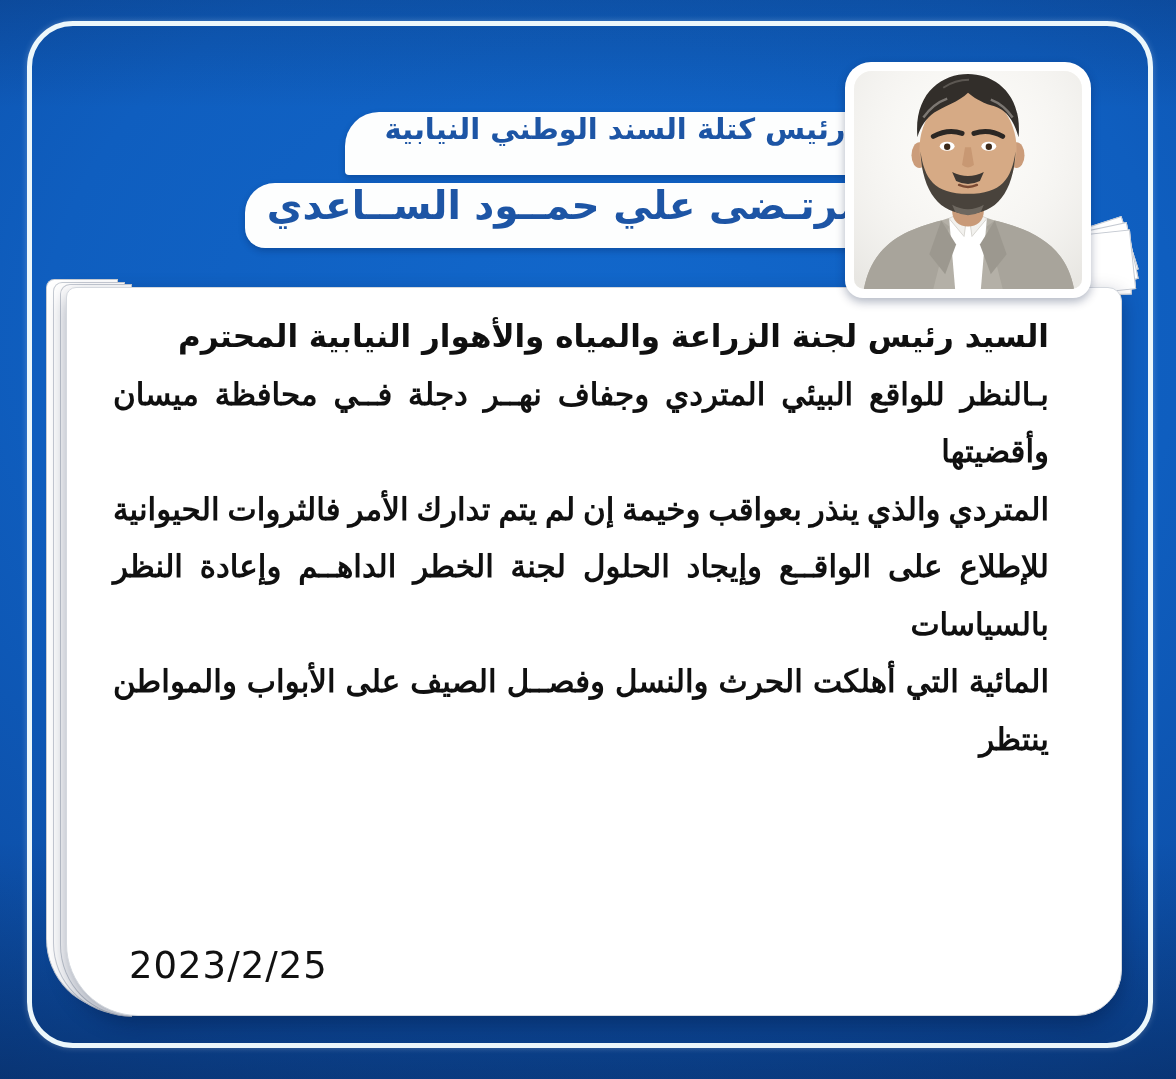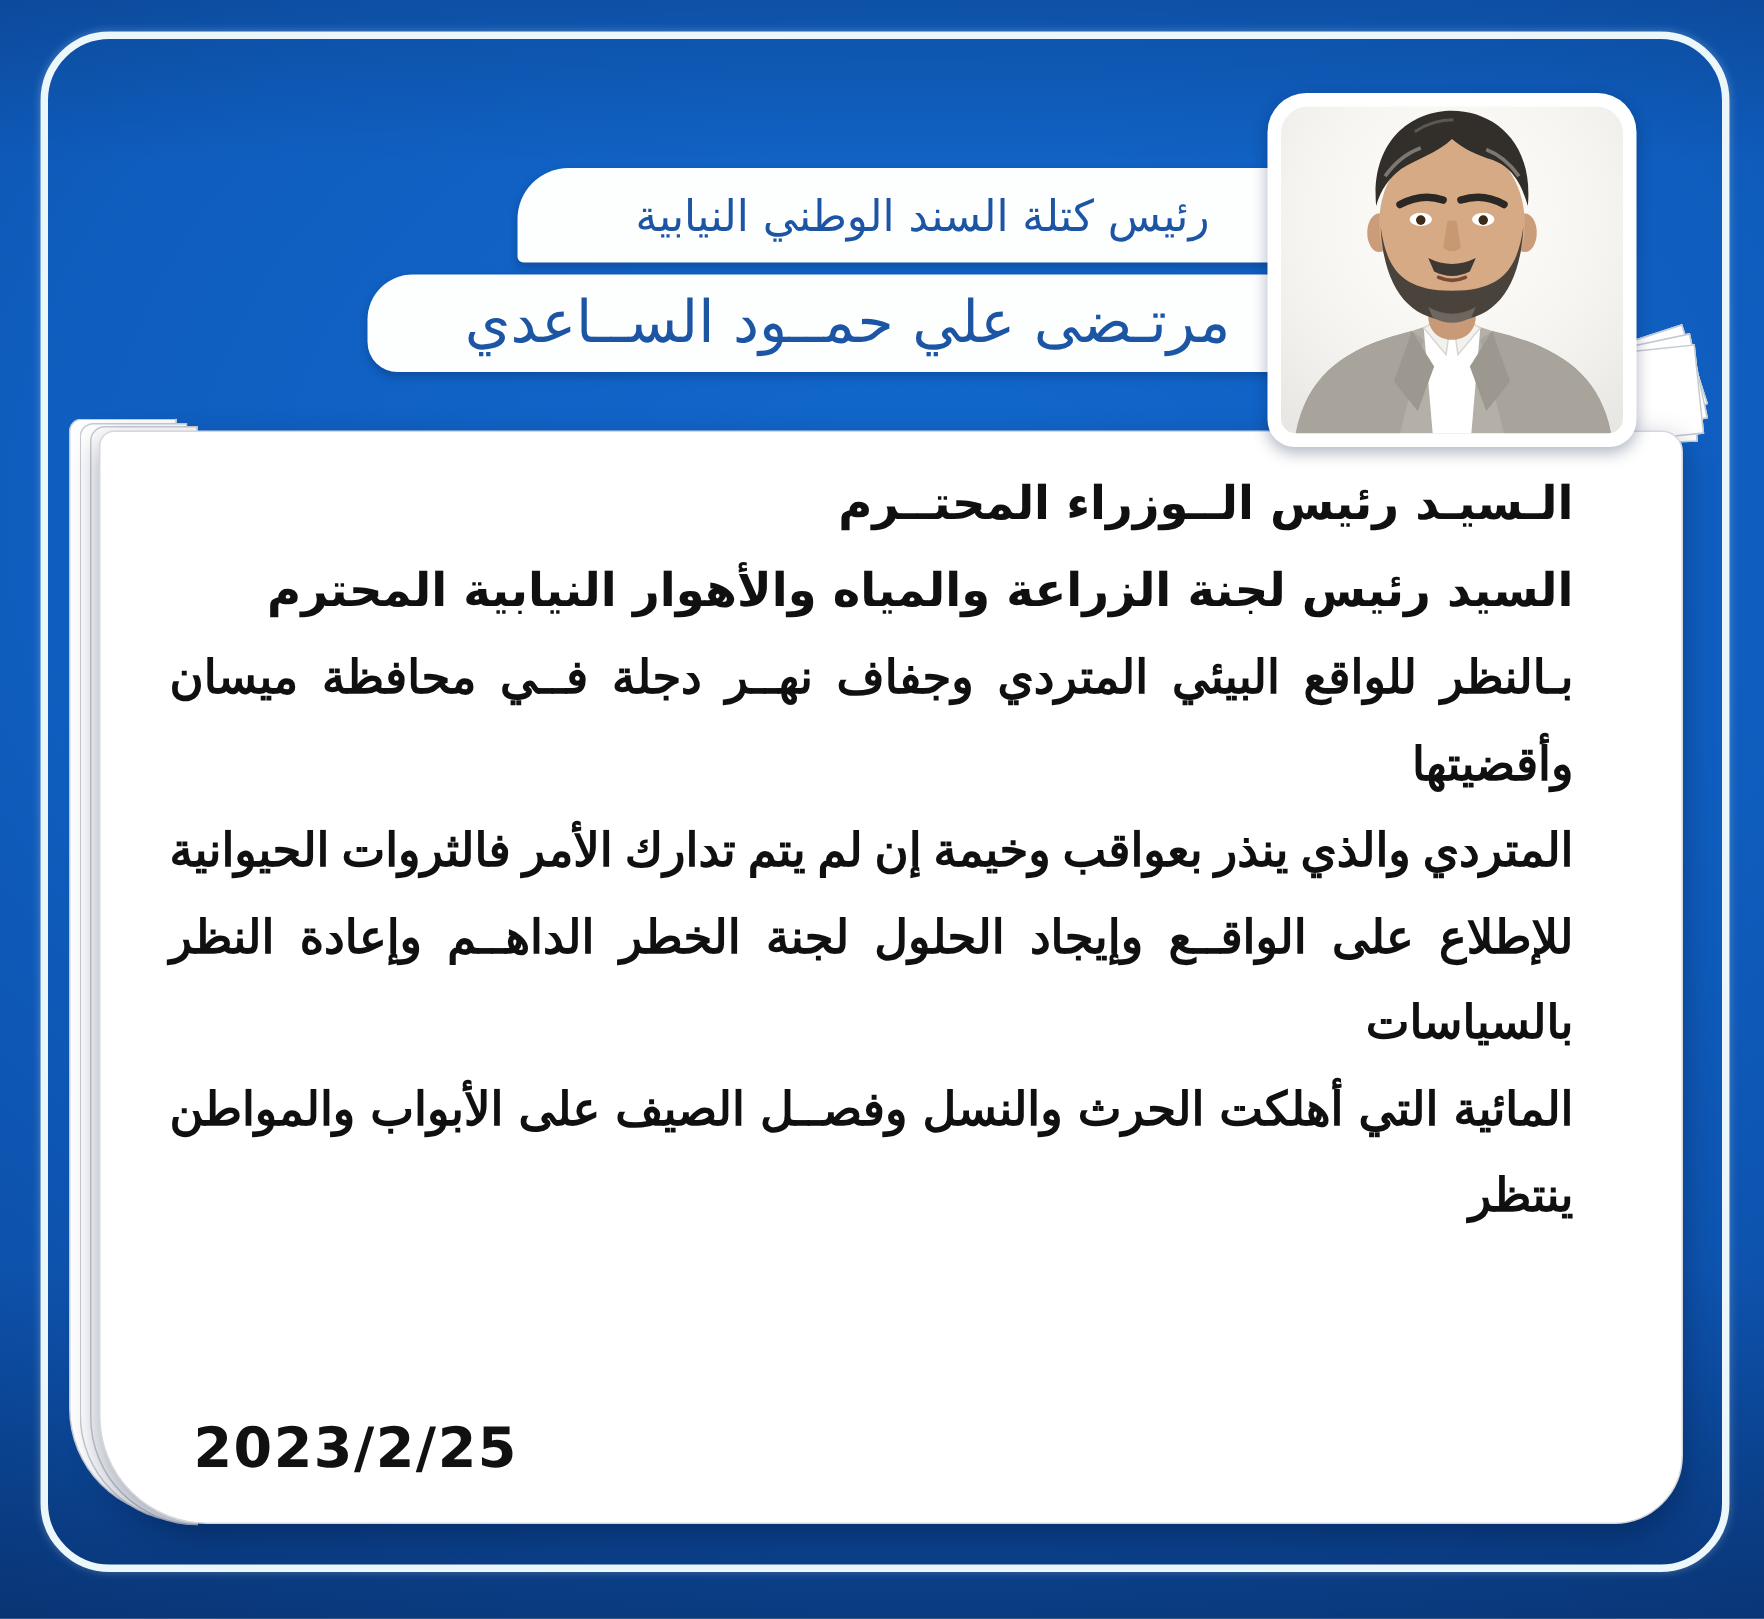--- a/index.html
+++ b/index.html
@@ -37,26 +37,26 @@
   .doc-text{
     position:absolute;inset:0;box-sizing:border-box;
     padding:20px 72px 0 46px;direction:rtl;
     color:#101010;font-weight:bold;font-size:31px;line-height:57.5px;
   }
   .line{white-space:nowrap;}
   .line.j{white-space:normal;text-align:justify;text-align-last:justify;font-family:Liberation Serif, serif;}
   .line.r{text-align:right;}
   .date{
     position:absolute;left:62px;bottom:28px;direction:ltr;
-    font-weight:bold;font-size:37px;color:#111;letter-spacing:1px;margin-top:24px;
+    font-weight:normal;font-size:37px;color:#111;letter-spacing:1px;margin-top:24px;
   }
   
   .banner{
-    position:absolute;background:#fdfefe;z-index:6;display:flex;align-items:center;justify-content:center;
-    color:#1d55a5;font-weight:normal;box-shadow:0 3px 6px rgba(0,20,60,.25);
+    position:absolute;background:#fdfefe;z-index:6;display:flex;align-items:flex-start;justify-content:center;
+    color:#1d55a5;font-weight:bold;box-shadow:0 3px 6px rgba(0,20,60,.25);
   }
   .banner.title{left:345px;top:112px;width:540px;height:63px;border-radius:34px 0 0 4px;font-size:29px;}
   .banner.name{left:245px;top:183px;width:640px;height:65px;border-radius:30px 0 0 20px;font-size:39px;}
   
   .photo-frame{
     position:absolute;left:845px;top:62px;width:246px;height:236px;z-index:7;
     background:#ffffff;border-radius:26px 26px 18px 18px;padding:9px;box-sizing:border-box;
     box-shadow:0 4px 10px rgba(0,20,60,.30);
   }
   .photo-inner{width:100%;height:100%;border-radius:18px 18px 10px 10px;overflow:hidden;background:#fbfaf7;}
@@ -68,21 +68,20 @@
 <div class="stage">
 
   <div class="frame-line"></div>
 
   <div class="sheet s1"></div>
   <div class="sheet s2"></div>
   <div class="sheet s3"></div>
 
   <div class="page">
     <div class="doc-text">
-      <div class="line r">الـسيـد رئيس الــوزراء المحتــرم</div>
       <div class="line r">السيد رئيس لجنة الزراعة والمياه والأهوار النيابية المحترم</div>
       <div class="line j">بـالنظر للواقع البيئي المتردي وجفاف نهــر دجلة فــي محافظة ميسان وأقضيتها</div>
       <div class="line j">المتردي والذي ينذر بعواقب وخيمة إن لم يتم تدارك الأمر فالثروات الحيوانية</div>
       <div class="line j">للإطلاع على الواقــع وإيجاد الحلول لجنة الخطر الداهــم وإعادة النظر بالسياسات</div>
       <div class="line j">المائية التي أهلكت الحرث والنسل وفصــل الصيف على الأبواب والمواطن ينتظر</div>
 
     </div>
     <div class="date">2023/2/25</div>
   </div>
 

